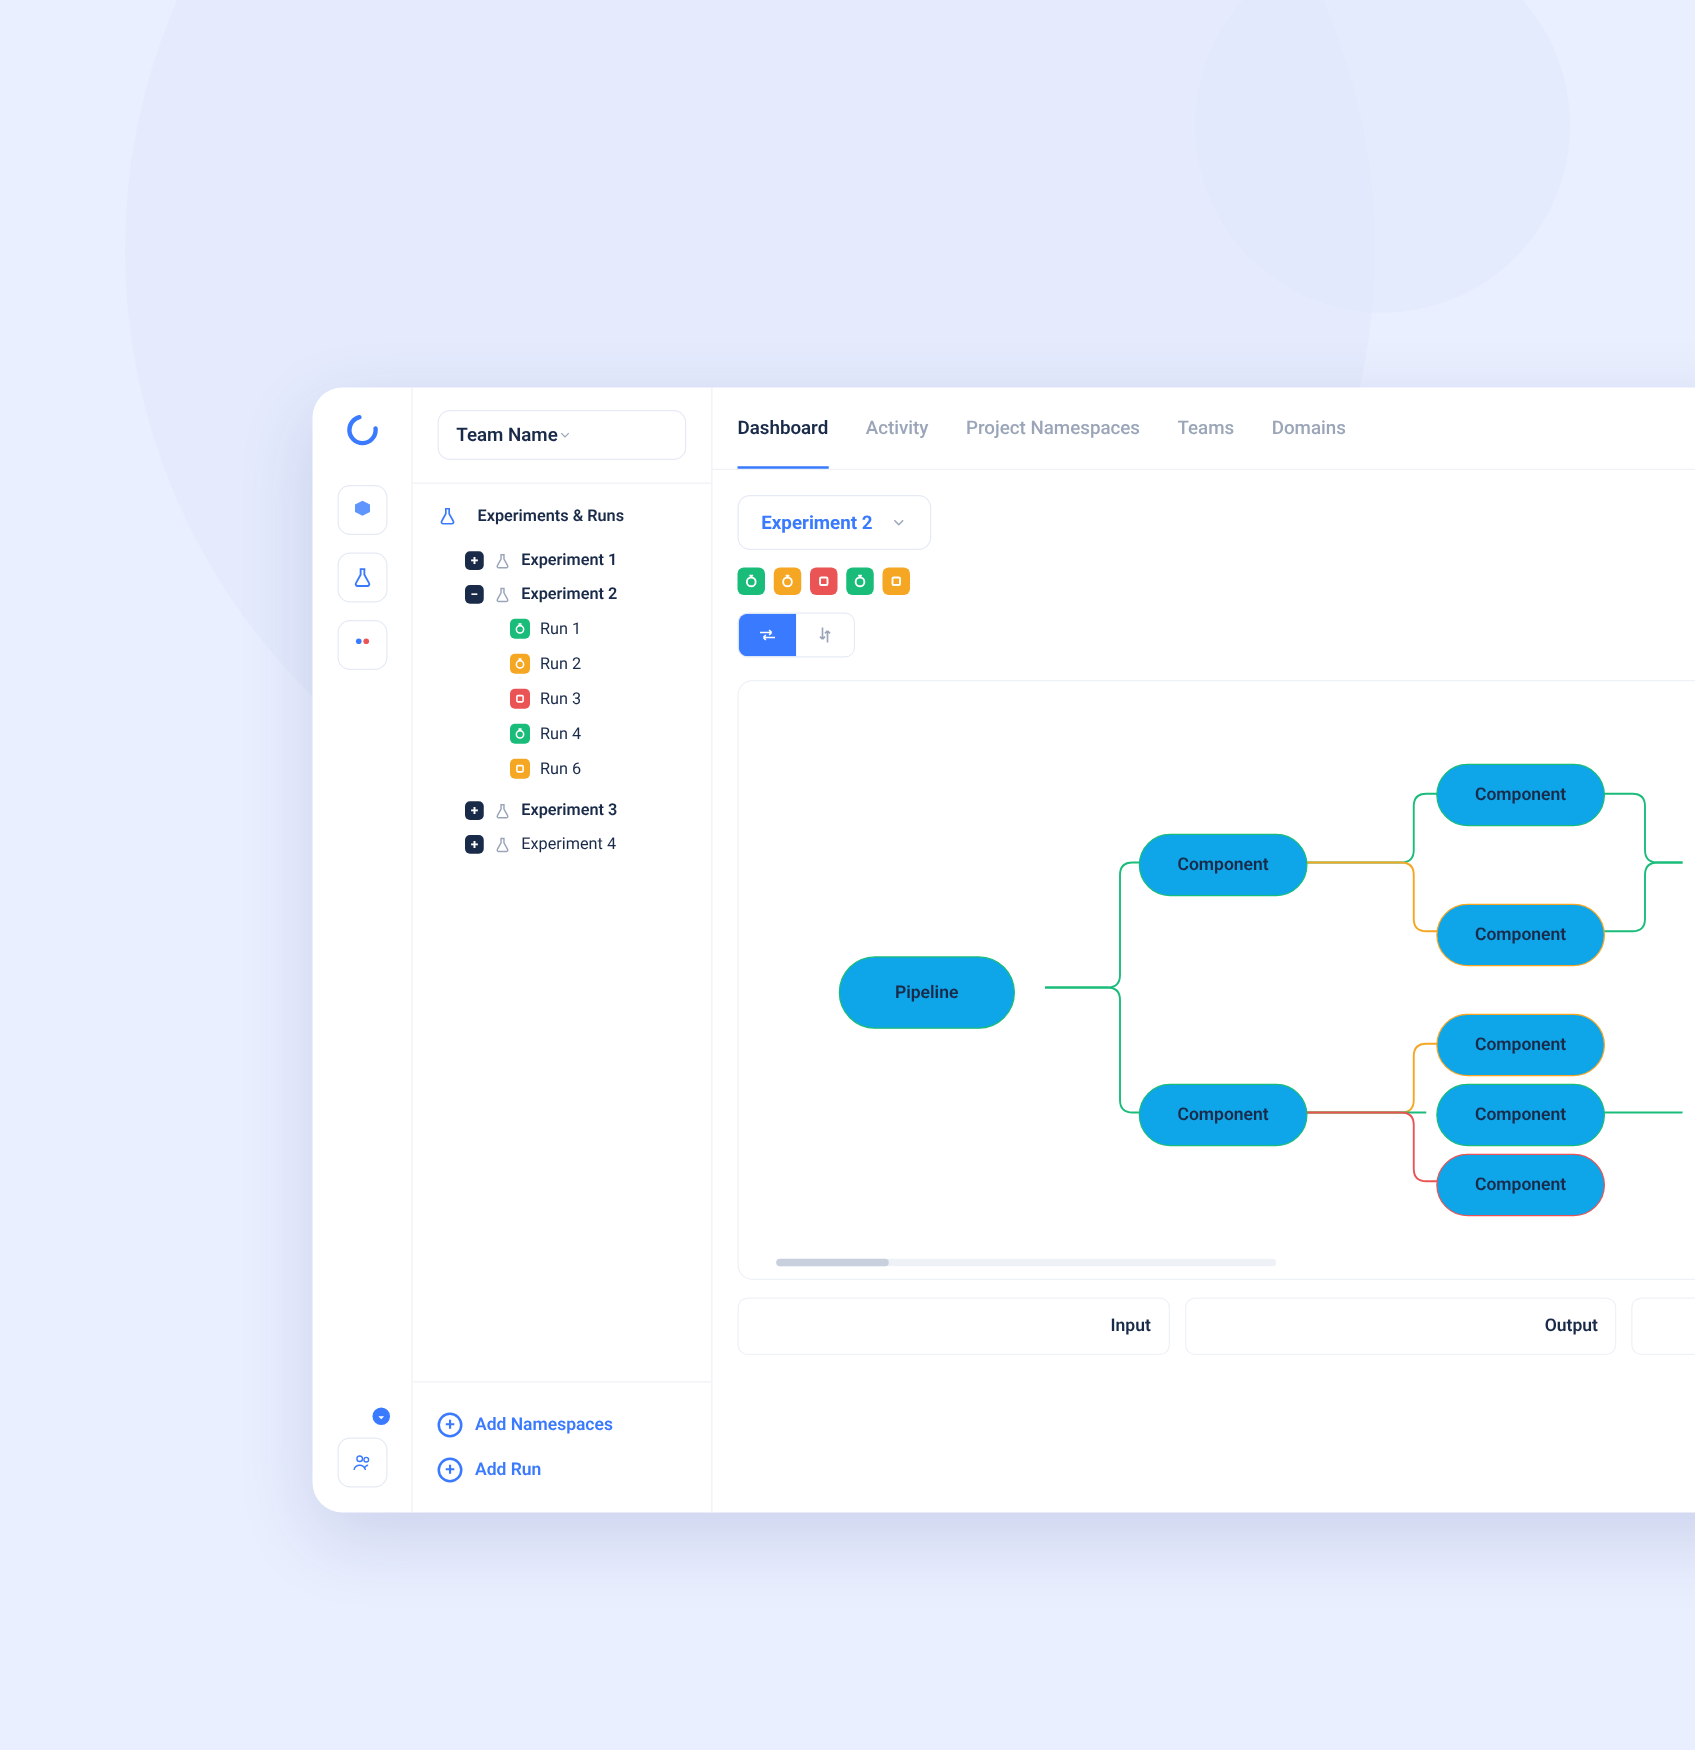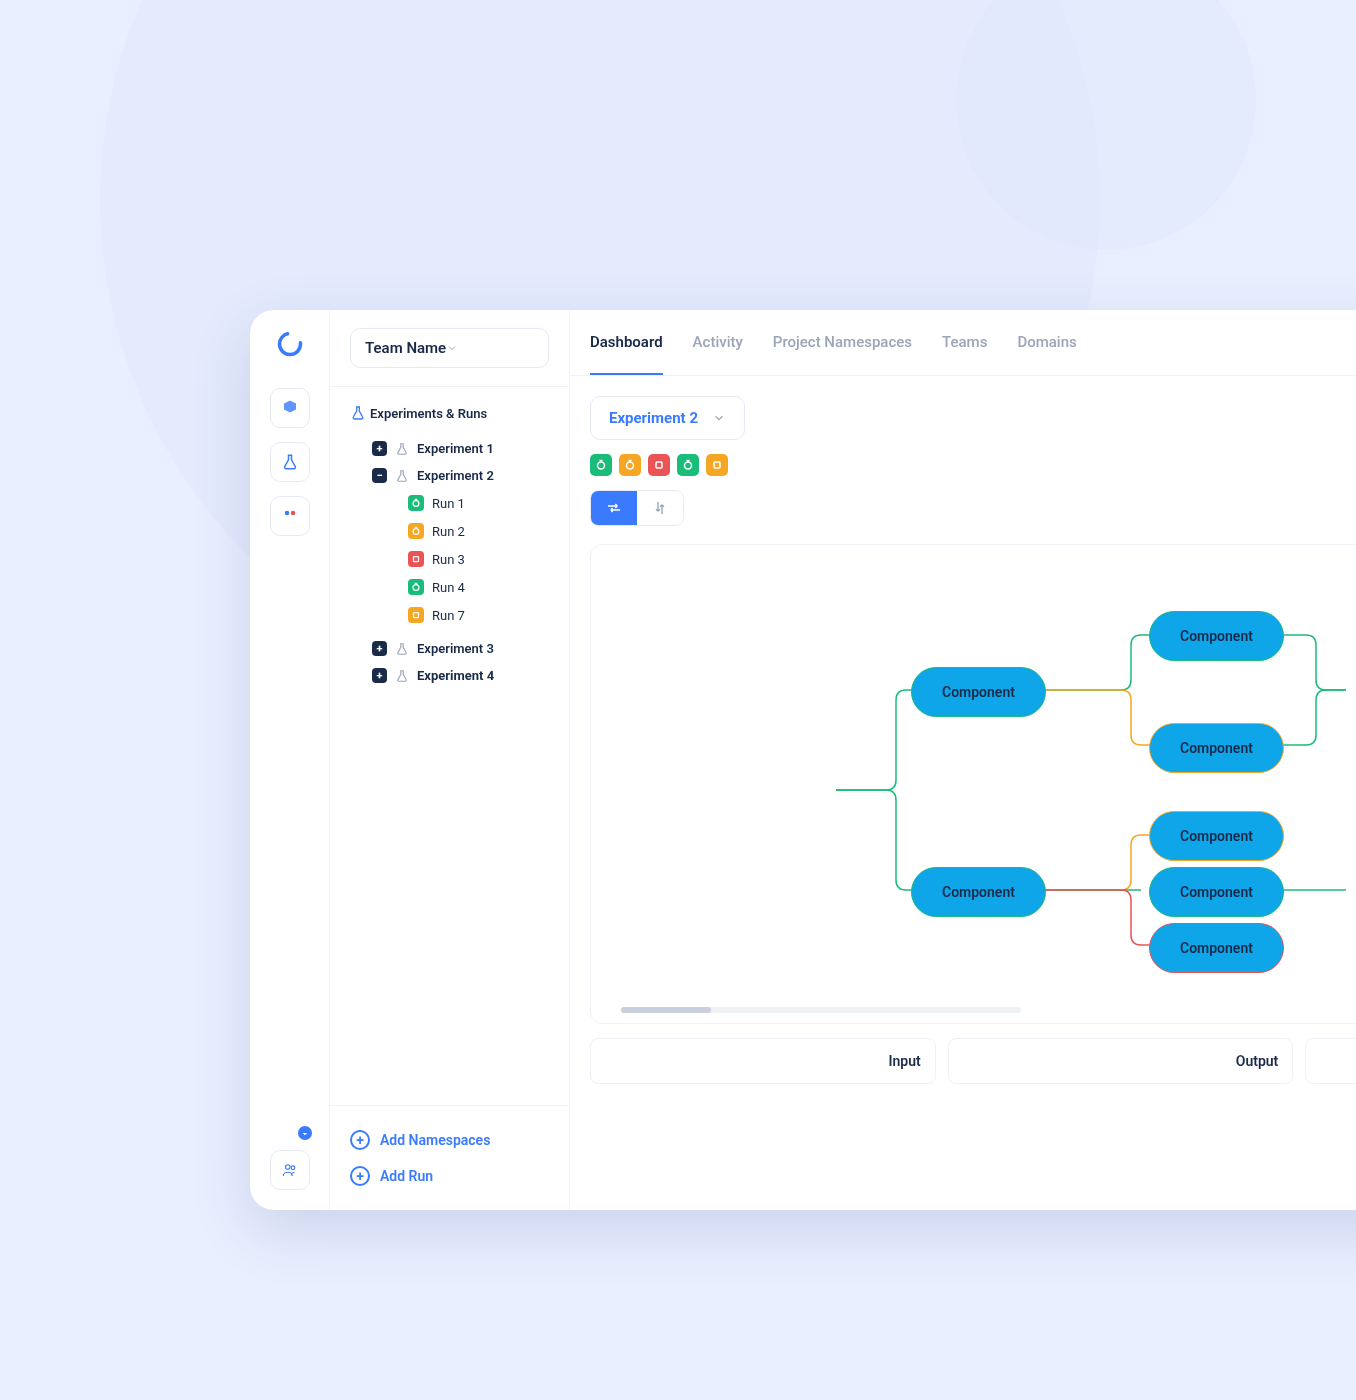--- a/index.html
+++ b/index.html
@@ -103,21 +103,21 @@
   font-size: 15px;
 }
 .sidebar-body {
   padding: 18px 20px;
   flex: 1;
   overflow-y: auto;
 }
 .section-title {
   display: flex;
   align-items: center;
-  gap: 4px;
+  gap: 16px;
   font-size: 13px;
   font-weight: 600;
   color: #1a2b4a;
   margin-bottom: 14px;
 }
 .tree-item {
   display: flex;
   align-items: center;
   gap: 8px;
   padding: 6px 0;
@@ -421,36 +421,36 @@
             </svg>
           </span>
         <span>Run 4</span>
       </div>
       <div class="tree-item run">
         <span class="run-status status-orange">
             <svg viewBox="0 0 24 24" fill="none" stroke="#fff" stroke-width="3">
               <rect x="6" y="6" width="12" height="12" rx="2"></rect>
             </svg>
           </span>
-        <span>Run 7</span>
+        <span>Run 6</span>
       </div>
 
       <div class="tree-item" style="margin-top:6px">
         <span class="expand-box">+</span>
         <svg class="flask-icon" width="14" height="14" viewBox="0 0 24 24" fill="none" stroke="currentColor" stroke-width="2">
             <path d="M9 3h6M10 3v6l-5 9a2 2 0 002 3h10a2 2 0 002-3l-5-9V3"></path>
           </svg>
         <span style="font-weight:600">Experiment 3</span>
       </div>
       <div class="tree-item">
         <span class="expand-box">+</span>
         <svg class="flask-icon" width="14" height="14" viewBox="0 0 24 24" fill="none" stroke="currentColor" stroke-width="2">
             <path d="M9 3h6M10 3v6l-5 9a2 2 0 002 3h10a2 2 0 002-3l-5-9V3"></path>
           </svg>
-        <span style="font-weight:700">Experiment 4</span>
+        <span style="font-weight:400">Experiment 4</span>
       </div>
     </div>
 
     <div class="sidebar-footer">
       <div class="add-link">
         <span class="add-circle">+</span>
         <span>Add Namespaces</span>
       </div>
       <div class="add-link">
         <span class="add-circle">+</span>
@@ -528,20 +528,21 @@
           <path d="M440 145 h90 q10 0 10 -10 v-35 q0 -10 10 -10 h10" stroke="#1abc7a"></path>
           <path d="M440 145 h90 q10 0 10 10 v35 q0 10 10 10 h10" stroke="#f5a623"></path>
           <path d="M440 345 h90 q10 0 10 -10 v-35 q0 -10 10 -10 h10" stroke="#f5a623"></path>
           <path d="M440 345 h110" stroke="#1abc7a"></path>
           <path d="M440 345 h90 q10 0 10 10 v35 q0 10 10 10 h10" stroke="#ea5455"></path>
           <path d="M685 90 h30 q10 0 10 10 v35 q0 10 10 10 h20" stroke="#1abc7a"></path>
           <path d="M685 200 h30 q10 0 10 -10 v-35 q0 -10 10 -10 h20" stroke="#1abc7a"></path>
           <path d="M685 345 h70" stroke="#1abc7a"></path>
         </svg>
 
+        <div class="node node-teal" style="left:80px;top:220px;padding:20px 44px">Pipeline</div>
         <div class="node node-teal" style="left:320px;top:122px">Component</div>
         <div class="node node-teal" style="left:320px;top:322px">Component</div>
         <div class="node node-teal" style="left:558px;top:66px">Component</div>
         <div class="node node-orange" style="left:558px;top:178px">Component</div>
         <div class="node node-orange" style="left:558px;top:266px">Component</div>
         <div class="node node-teal" style="left:558px;top:322px">Component</div>
         <div class="node node-red" style="left:558px;top:378px">Component</div>
 
         <div class="hscroll">
             <div class="hscroll-thumb"></div>

